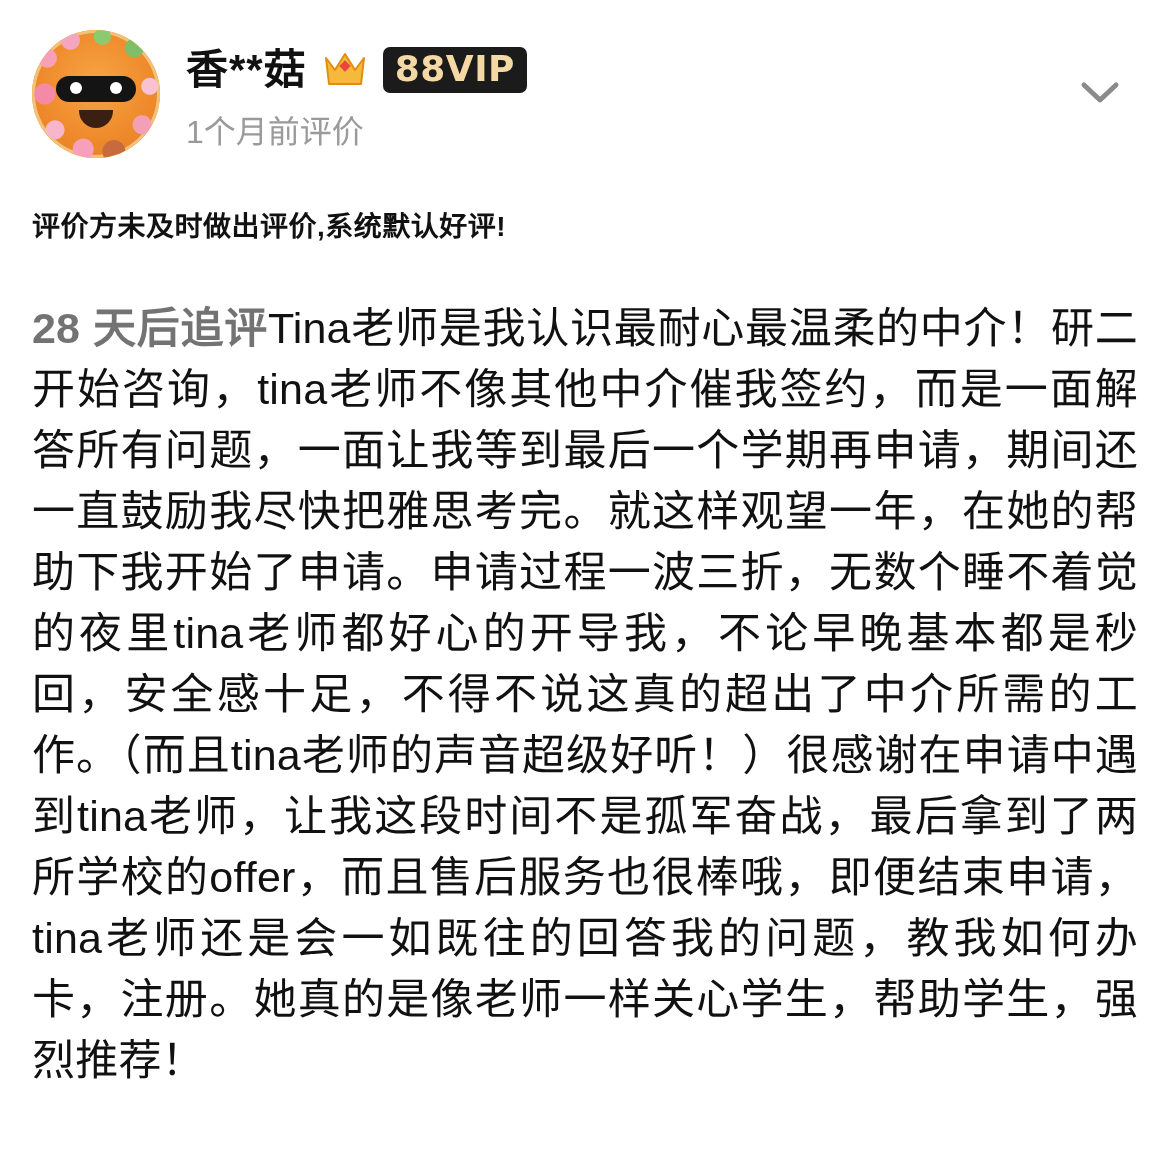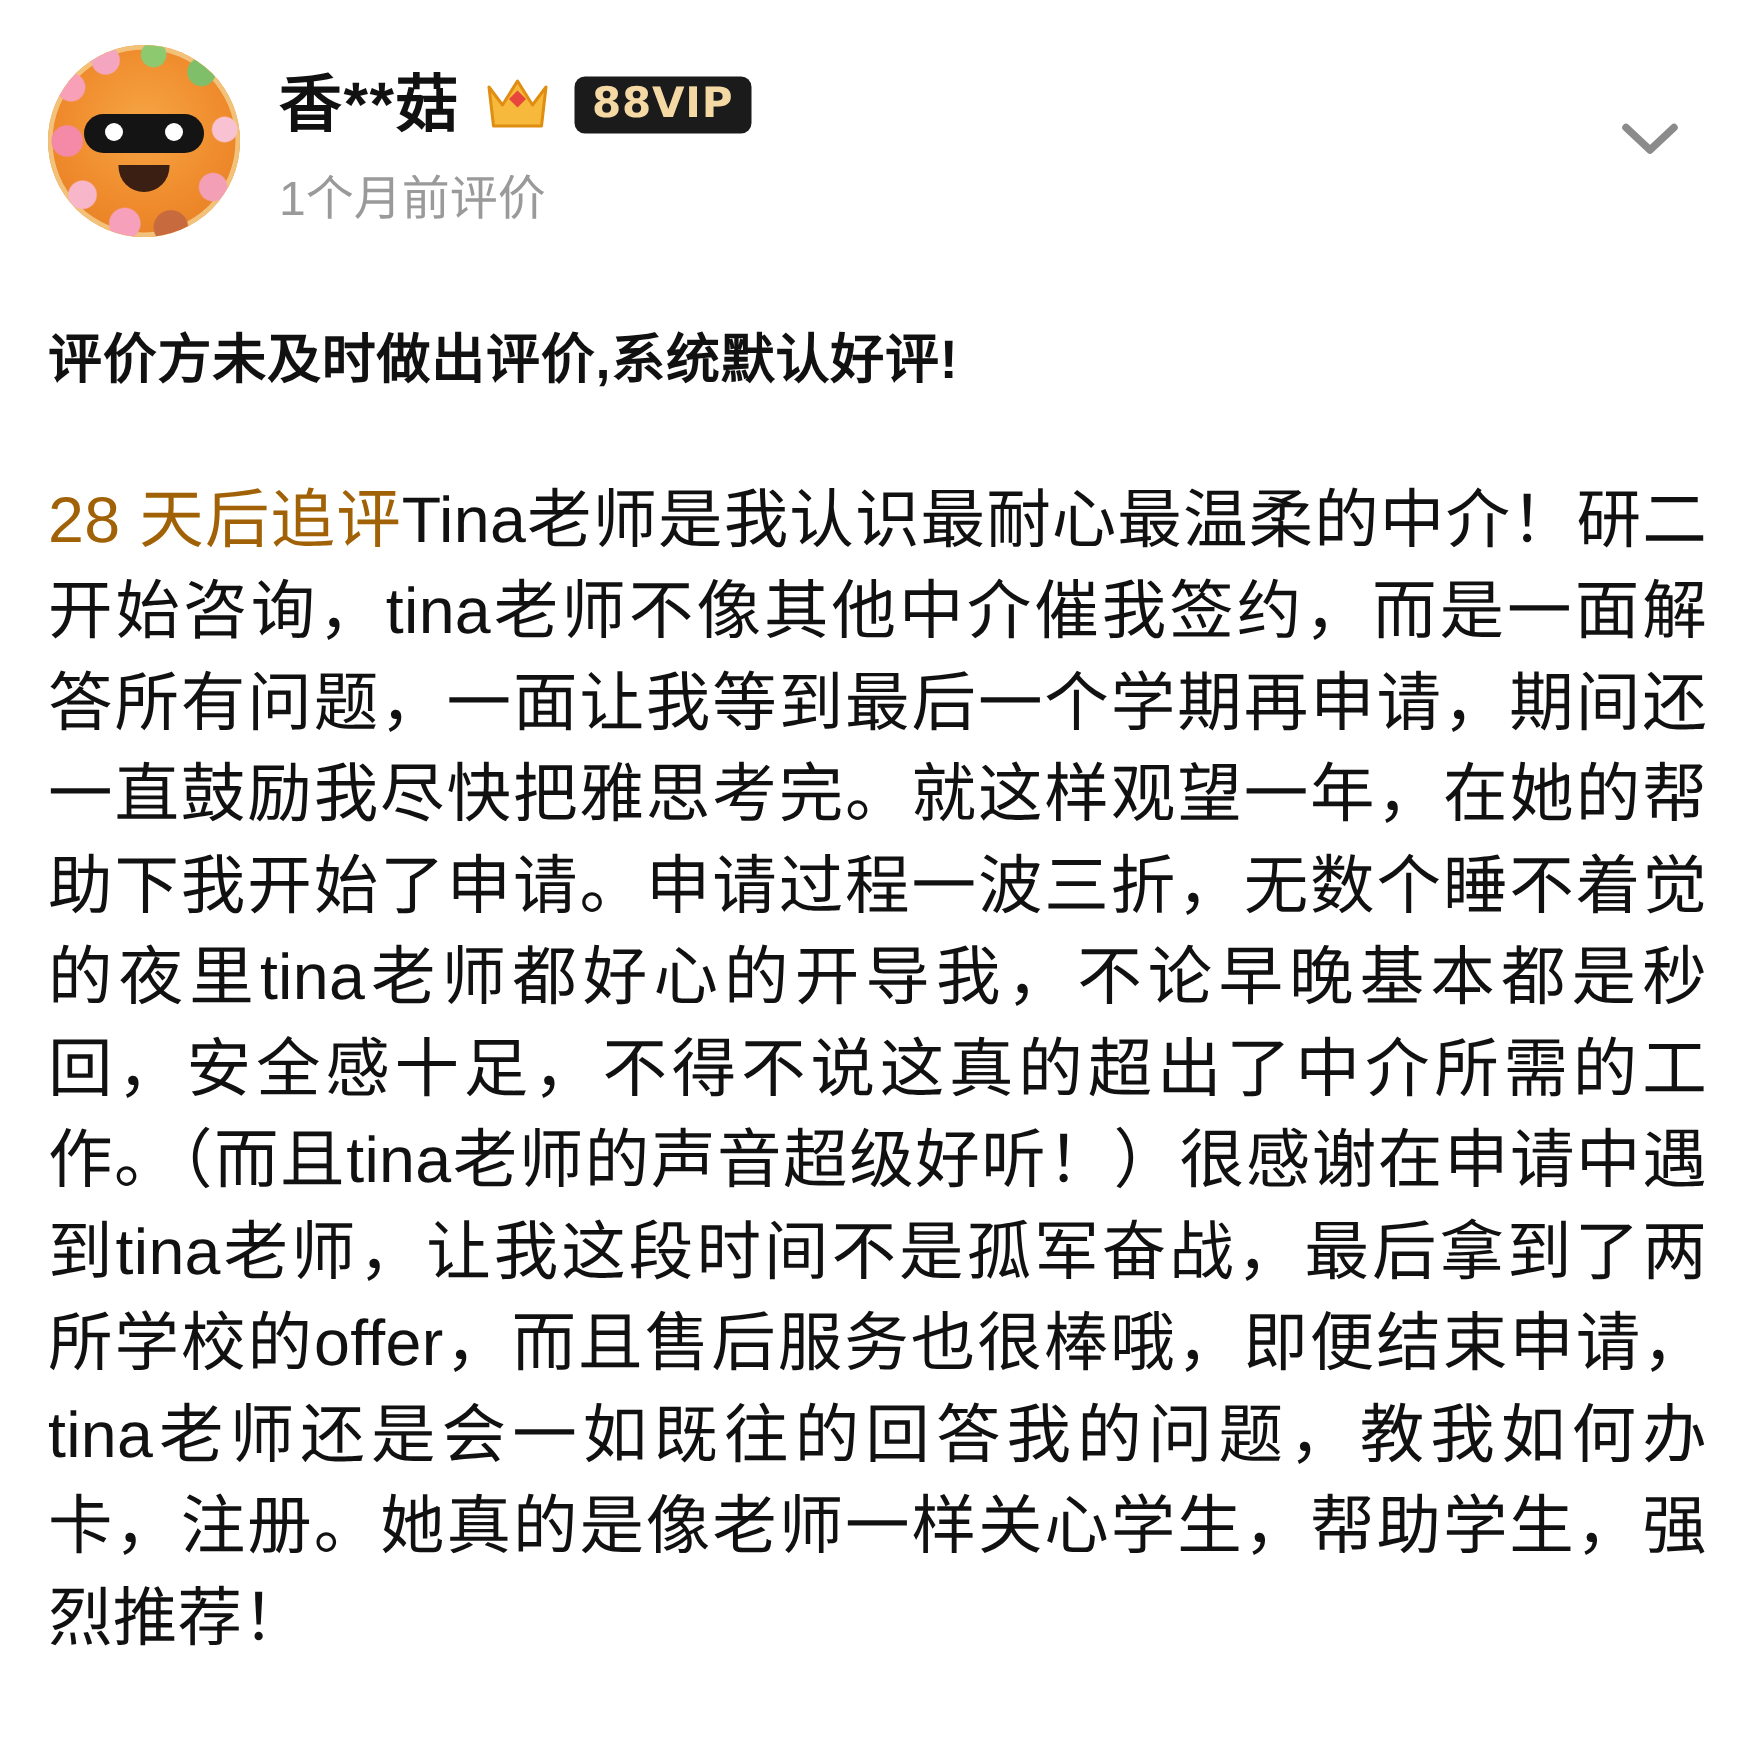--- a/index.html
+++ b/index.html
@@ -119,21 +119,21 @@
     flex: 0 0 auto;
   }
   .crown-icon svg { display: block; }
 
   .vip-badge {
     display: inline-flex;
     align-items: center;
     justify-content: center;
     background: #1b1b1b;
     color: #f4d9a4;
-    font-size: 28px;
+    font-size: 36px;
     font-weight: 700;
     border-radius: 7px;
     padding: 4px 12px 6px 12px;
     line-height: 1;
     letter-spacing: 0.5px;
     font-family: "DejaVu Sans", sans-serif;
   }
 
   .review-time {
     margin-top: 20px;
@@ -150,38 +150,38 @@
     height: 56px;
     cursor: pointer;
   }
   .collapse-chevron svg { display: block; }
 
   
   .review-body {
     margin-top: 18px;
   }
   .first-comment {
-    font-size: 36px;
+    font-size: 28px;
     font-weight: 700;
     color: #111111;
     line-height: 1.35;
     letter-spacing: 0.5px;
   }
   .append-block {
     margin-top: 52px;
     font-size: 43px;
     line-height: 1.42;
     color: #111111;
     font-weight: 500;
     letter-spacing: 0.2px;
     text-align: justify;
   }
   .append-label {
-    color: #a16207;
-    font-weight: 400;
+    color: #737373;
+    font-weight: 700;
   }
 </style>
 </head>
 <body>
 
 <div class="review-card">
 
   <div class="review-header">
 
     <div class="avatar">

